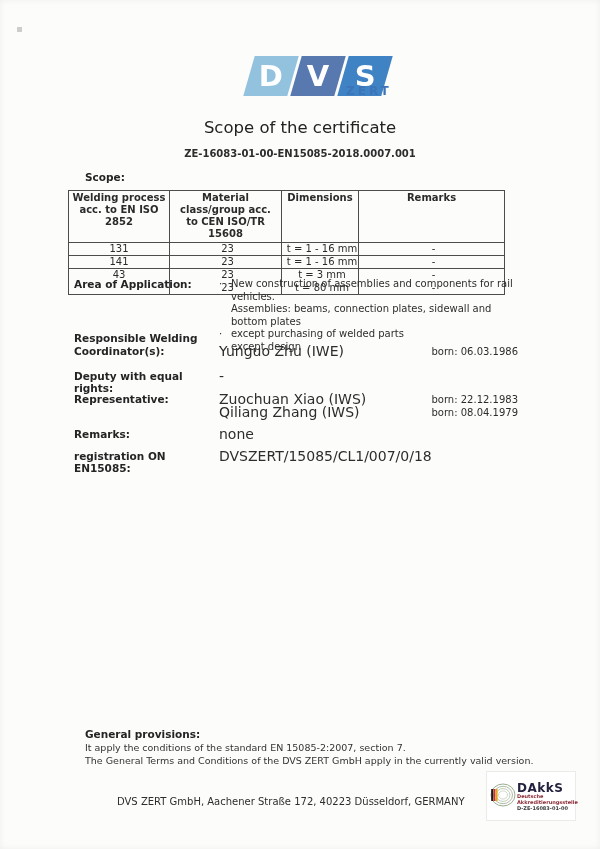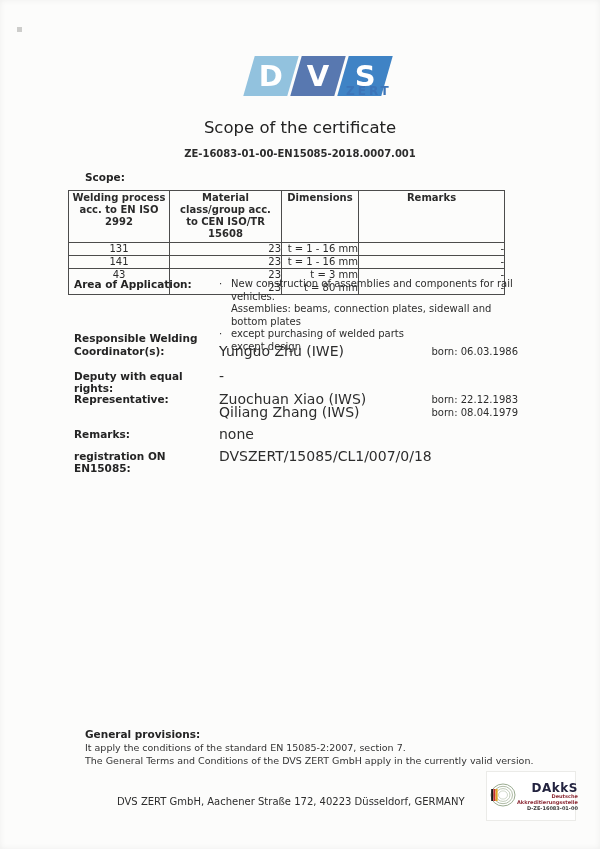--- a/index.html
+++ b/index.html
@@ -62,21 +62,21 @@
   table.scope col.c2 { width: 112px; }
   table.scope col.c3 { width: 77px; }
   table.scope col.c4 { width: 146px; }
   table.scope th, table.scope td { border: 1px solid #4c4c4c; }
   table.scope th {
     font-weight: bold; text-align: center; vertical-align: top;
     padding: 1px 0 2px 0; line-height: 12px; font-size: 10px;
   }
   table.scope td {
     height: 13px; line-height: 12px; padding: 0 0 0 4px;
-    text-align: right; vertical-align: middle;
+    text-align: center; vertical-align: middle;
   }
   table.scope td.ctr { text-align: center; padding: 0; }
   table.scope td.span2 { vertical-align: top; padding-top: 0; }
   tr.m-top td.bb0 { border-bottom: none; }
   tr.m-bot td { border-top: none; }
 
   
   .row { position: absolute; left: 74px; width: 444px; display: flex; align-items: flex-start; }
   .row .lab { width: 145px; flex: 0 0 145px; }
   .row .val { flex: 1 1 auto; font-size: 14px; line-height: 13px; color: #2d2d2d; }
@@ -100,21 +100,21 @@
     font-size: 10px; color: #2d2d2d; margin-left: 32px;
   }
 
   
   .dakks {
     position: absolute; left: 486px; top: 771px; width: 90px; height: 50px;
     background: #ffffff; border: 1px solid #ebebe8;
   }
   .dakks-inner { position: absolute; left: 3px; top: 4px; display: flex; }
   .dakks-rings { flex: 0 0 26px; }
-  .dakks-textcol { margin-left: 1px; padding-top: 6px; text-align: right; }
+  .dakks-textcol { margin-left: 1px; padding-top: 6px; }
   .dakks-name { font-size: 12px; font-weight: bold; color: #23233f; line-height: 12px; letter-spacing: 0.5px; }
   .dakks-sub { font-size: 5px; line-height: 5.5px; color: #8b2a35; font-weight: bold; }
   .dakks-reg { font-size: 5px; line-height: 6px; color: #3a3a3a; font-weight: bold; }
 </style>
 </head>
 <body>
 
 <div class="page">
 
   <div class="artifact"></div>
@@ -141,21 +141,21 @@
     <colgroup>
         <col class="c1">
         <col class="c2">
         <col class="c3">
         <col class="c4">
       </colgroup>
     <thead>
       <tr>
         <th>
           <div>Welding process</div>
-          <div>acc. to EN ISO 2992</div>
+          <div>acc. to EN ISO 2852</div>
         </th>
         <th>
           <div>Material class/group acc.</div>
           <div>to CEN ISO/TR 15608</div>
         </th>
         <th>Dimensions</th>
         <th>Remarks</th>
       </tr>
     </thead>
     <tbody>

